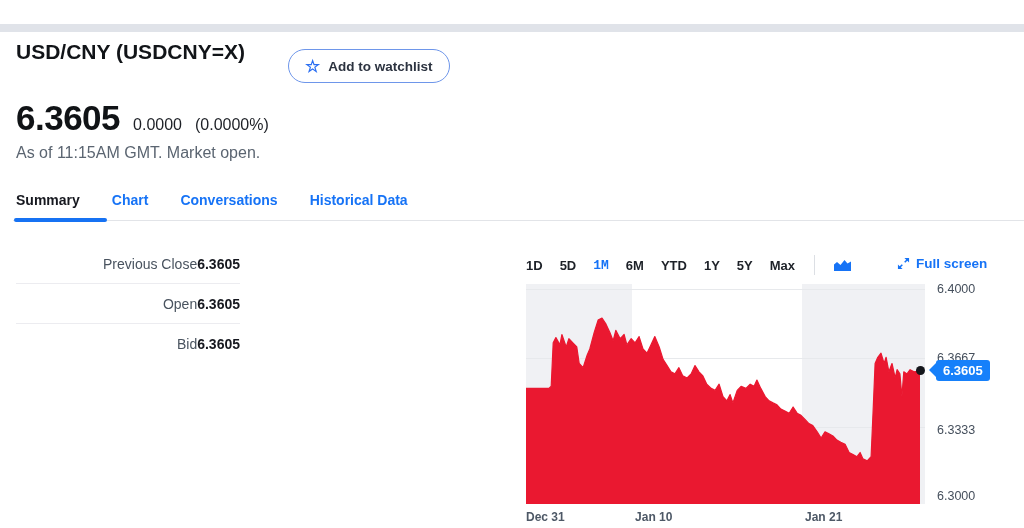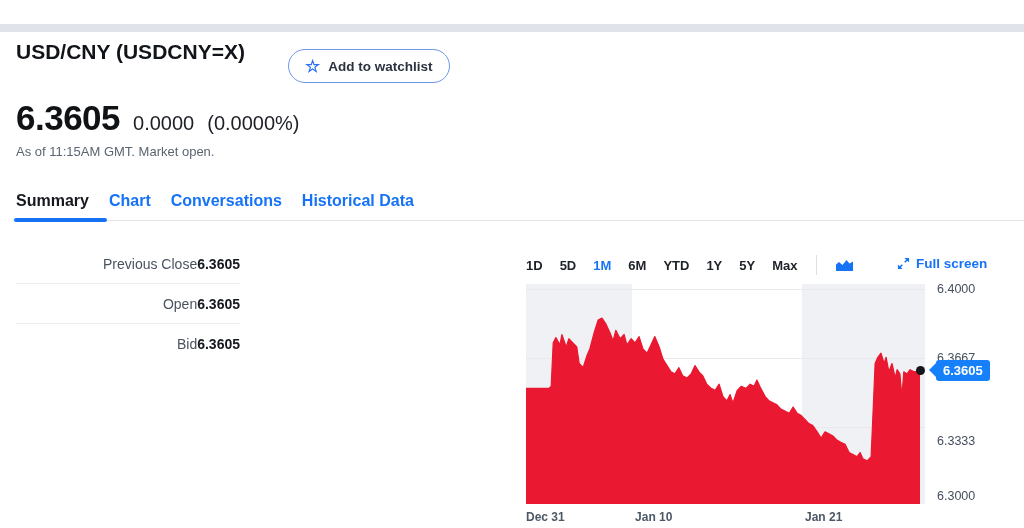--- a/index.html
+++ b/index.html
@@ -11,44 +11,44 @@
   .title{position:absolute;left:16px;top:24px;font-size:21px;font-weight:700;color:#111418;}
   .subtitle{position:absolute;left:16px;top:56px;font-size:13px;color:#5b6571;}
   .watchlist-btn{position:absolute;left:288px;top:33px;height:34px;display:flex;align-items:center;
         gap:8px;padding:0 16px;border:1px solid #6e96ea;border-radius:18px;background:#fff;
         font-size:13.5px;font-weight:600;color:#2c3340;cursor:pointer;box-sizing:border-box;}
   .star{color:#2b6ff2;font-size:17px;line-height:1;}
 
   
   .price-row{position:absolute;left:16px;top:82px;display:flex;align-items:baseline;gap:13px;}
   .price-big{font-size:35px;font-weight:700;color:#101316;letter-spacing:-0.5px;}
-  .price-chg{font-size:20px;color:#1d2026;}
-  .asof{position:absolute;left:16px;top:128px;font-size:13px;color:#5b6571;}
+  .price-chg{font-size:16px;color:#1d2026;}
+  .asof{position:absolute;left:16px;top:128px;font-size:16px;color:#5b6571;}
 
   
-  .tabs{position:absolute;left:16px;top:176px;display:flex;gap:20px;font-size:16px;}
+  .tabs{position:absolute;left:16px;top:176px;display:flex;gap:32px;font-size:14px;}
   .tab{color:#1673f6;font-weight:600;cursor:pointer;}
   .tab.active{color:#16181f;font-weight:700;}
   .tabs-divider{position:absolute;left:13px;right:0;top:204px;height:1px;background:#e2e4e8;}
   .tab-underline{position:absolute;left:14px;top:202px;width:93px;height:4px;background:#1672f3;border-radius:2px;}
 
   
   .qcol{position:absolute;top:228px;}
   .qcol.left{left:16px;width:224px;}
   .qcol.right{left:266px;width:226px;}
   .qrow{height:39px;display:flex;justify-content:flex-end;align-items:center;}
   .qrow.bordered{border-bottom:1px solid #ececf0;}
   .qlabel{font-size:14px;color:#49535f;}
   .qvalue{font-size:14px;font-weight:700;color:#16181f;}
 
   
   .ranges{position:absolute;left:526px;top:238px;height:22px;display:flex;align-items:center;gap:17px;
         font-size:13px;font-weight:600;color:#1d2128;}
   .range-btn{cursor:pointer;}
-  .range-btn.active{color:#1673f6;}
+  .range-btn.active{color:#1673f6;font-family:Liberation Mono, monospace;}
   .vsep{width:1px;height:20px;background:#dcdfe4;margin:0 2px;}
   .charttype-icon{display:flex;align-items:center;cursor:pointer;}
   .fullscreen{position:absolute;left:897px;top:240px;display:flex;align-items:center;gap:6px;
         color:#1673f6;font-size:13.5px;font-weight:600;cursor:pointer;}
 
   
   .plot{position:absolute;left:526px;top:268px;width:442px;height:220px;}
   .band{position:absolute;top:0;height:220px;background:#f0f1f4;}
   .gridline{position:absolute;left:0;width:399px;height:1px;background:#e7e9ec;}
   .plot svg{position:absolute;left:0;top:0;overflow:visible;}
@@ -133,21 +133,21 @@
   </div>
 
   <div class="plot" id="plot">
       <div class="band" style="left: 0px; width: 106.1px;"></div>
       <div class="band" style="left: 276.1px; width: 122.9px;"></div>
       <div class="gridline" style="top: 5px;"></div>
       <div class="ytick" style="top: 5px;">6.4000</div>
       <div class="gridline" style="top: 73.9px;"></div>
       <div class="ytick" style="top: 73.9px;">6.3667</div>
       <div class="gridline" style="top: 143.1px;"></div>
-      <div class="ytick" style="top: 157px;">6.3333</div>
+      <div class="ytick" style="top: 146px;">6.3333</div>
       <div class="ytick" style="top: 212px;">6.3000</div>
       <div class="xtick" style="left: 0px;">Dec 31</div>
       <div class="xtick" style="left: 109.1px;">Jan 10</div>
       <div class="xtick" style="left: 279px;">Jan 21</div>
       <svg width="394" height="220" viewBox="0 0 394 220">
         <path d="M0,220 L0.0,104.4 L22.9,104.4 L25.2,102.3 L27.2,58.8 L29.9,53.6 L33.9,60.9 L35.9,50.5 L40.2,63.0 L42.9,54.7 L46.9,58.8 L50.8,63.0 L53.2,79.5 L57.1,83.7 L61.1,71.2 L63.8,65.0 L68.2,48.5 L72.1,36.1 L76.0,34.0 L80.0,40.2 L83.9,48.5 L87.1,56.8 L89.8,46.4 L94.2,54.7 L98.1,50.5 L100.9,60.9 L105.2,54.7 L109.1,58.8 L113.1,52.6 L117.0,65.0 L121.0,69.2 L124.9,60.9 L128.8,52.6 L133.2,63.0 L137.1,75.4 L141.1,81.6 L145.0,87.8 L148.9,89.9 L152.9,83.7 L156.8,91.9 L161.1,94.0 L165.1,89.9 L169.0,81.6 L173.0,87.8 L176.9,91.9 L180.8,100.2 L185.2,104.4 L189.1,106.4 L193.1,100.2 L197.0,112.6 L200.9,116.8 L204.1,110.6 L206.9,118.9 L211.2,106.4 L215.1,102.3 L219.9,104.4 L224.2,100.2 L228.1,102.3 L230.9,96.1 L234.8,104.4 L239.2,112.6 L243.1,116.8 L247.0,118.9 L251.0,120.9 L254.9,125.1 L258.9,127.1 L263.2,129.2 L267.1,123.0 L271.1,129.2 L275.0,131.3 L279.0,135.4 L282.9,139.6 L286.8,141.6 L291.2,147.8 L295.1,154.0 L299.0,147.8 L303.0,149.9 L306.9,152.0 L310.9,156.1 L314.8,158.2 L319.1,160.2 L323.1,168.5 L327.0,170.6 L331.0,172.7 L334.1,168.5 L336.9,174.7 L341.2,176.8 L345.1,172.7 L347.1,127.1 L349.1,79.5 L351.8,73.3 L355.0,69.2 L358.1,79.5 L360.1,73.3 L362.9,87.8 L366.0,79.5 L369.2,94.0 L371.1,85.7 L373.9,89.9 L375.9,112.6 L377.8,87.8 L381.0,89.9 L384.1,85.7 L388.1,87.8 L394.0,86.8 L394.0,220 Z" fill="#ea1830"></path>
         <path d="M0.0,104.4 L22.9,104.4 L25.2,102.3 L27.2,58.8 L29.9,53.6 L33.9,60.9 L35.9,50.5 L40.2,63.0 L42.9,54.7 L46.9,58.8 L50.8,63.0 L53.2,79.5 L57.1,83.7 L61.1,71.2 L63.8,65.0 L68.2,48.5 L72.1,36.1 L76.0,34.0 L80.0,40.2 L83.9,48.5 L87.1,56.8 L89.8,46.4 L94.2,54.7 L98.1,50.5 L100.9,60.9 L105.2,54.7 L109.1,58.8 L113.1,52.6 L117.0,65.0 L121.0,69.2 L124.9,60.9 L128.8,52.6 L133.2,63.0 L137.1,75.4 L141.1,81.6 L145.0,87.8 L148.9,89.9 L152.9,83.7 L156.8,91.9 L161.1,94.0 L165.1,89.9 L169.0,81.6 L173.0,87.8 L176.9,91.9 L180.8,100.2 L185.2,104.4 L189.1,106.4 L193.1,100.2 L197.0,112.6 L200.9,116.8 L204.1,110.6 L206.9,118.9 L211.2,106.4 L215.1,102.3 L219.9,104.4 L224.2,100.2 L228.1,102.3 L230.9,96.1 L234.8,104.4 L239.2,112.6 L243.1,116.8 L247.0,118.9 L251.0,120.9 L254.9,125.1 L258.9,127.1 L263.2,129.2 L267.1,123.0 L271.1,129.2 L275.0,131.3 L279.0,135.4 L282.9,139.6 L286.8,141.6 L291.2,147.8 L295.1,154.0 L299.0,147.8 L303.0,149.9 L306.9,152.0 L310.9,156.1 L314.8,158.2 L319.1,160.2 L323.1,168.5 L327.0,170.6 L331.0,172.7 L334.1,168.5 L336.9,174.7 L341.2,176.8 L345.1,172.7 L347.1,127.1 L349.1,79.5 L351.8,73.3 L355.0,69.2 L358.1,79.5 L360.1,73.3 L362.9,87.8 L366.0,79.5 L369.2,94.0 L371.1,85.7 L373.9,89.9 L375.9,112.6 L377.8,87.8 L381.0,89.9 L384.1,85.7 L388.1,87.8 L394.0,86.8" fill="none" stroke="#ea1830" stroke-width="1.2" stroke-linejoin="round"></path>
       </svg>
       <div class="chart-dot" style="left: 389.5px; top: 82.3px;"></div>
       <div class="price-badge" style="top: 75.8px;">

